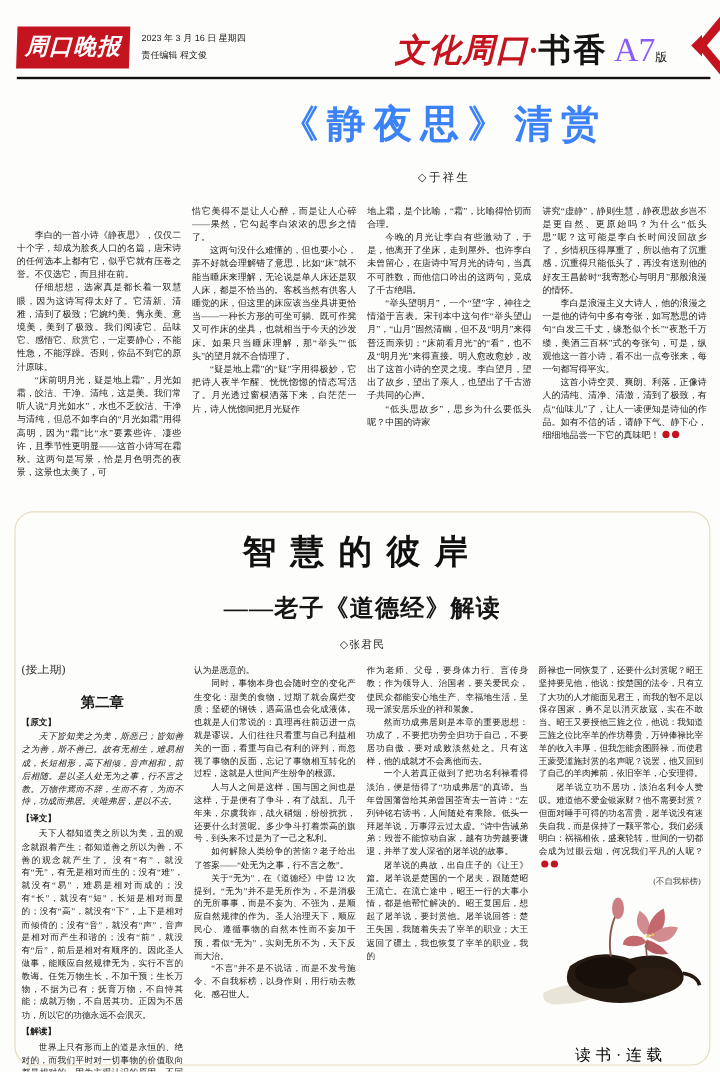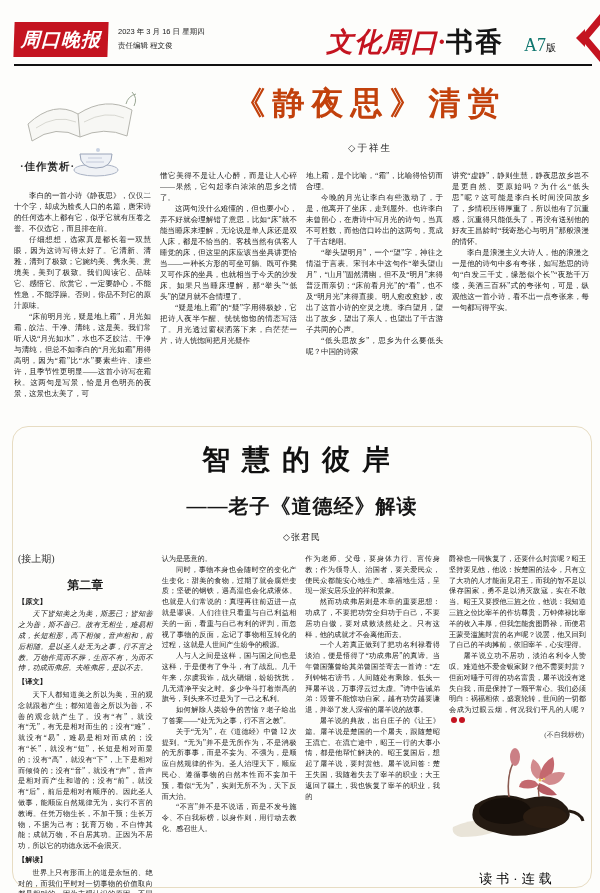--- a/index.html
+++ b/index.html
@@ -8,41 +8,41 @@
   
   .hdr{position:relative;height:64px;}
   .masthead{position:absolute;left:14px;top:22px;width:94px;height:35px;background:#c41420;
     color:#fff;text-align:center;line-height:35px;font-size:19px;font-weight:bold;font-style:italic;
     letter-spacing:1px;transform:skewX(-2deg);}
   .dateblk{position:absolute;left:118px;top:25px;font-size:7.5px;line-height:1.9;color:#222;
     font-family:"Liberation Sans",sans-serif;}
   .secwrap{position:absolute;right:44px;top:24px;white-space:nowrap;}
   .sec-script{color:#c41420;font-size:27px;font-weight:bold;font-style:italic;letter-spacing:1px;}
   .sec-bold{color:#141414;font-size:27px;font-weight:900;letter-spacing:2px;text-align:right;}
-  .sec-pageno{font-size:18px;margin-left:20px;color:#0f766e;}
+  .sec-pageno{font-size:28px;margin-left:5px;color:#8b5cf6;}
   .sec-ban{font-size:10px;color:#111;}
   .chev{position:absolute;right:0;top:14px;}
   .rule{margin:0 8px 0 14px;border-top:2px solid #111;}
   
   .cols{display:flex;gap:9px;}
   .col{width:137px;text-align:justify;}
   .para{margin:0;}
   .indent{text-indent:2em;}
   .flush{text-indent:0;}
   .kai{font-style:italic;text-indent:2em;}
   .marker{font-weight:bold;margin:3px 0 2px;}
   .chapter{text-align:center;font-weight:bold;font-size:12px;margin:12px 0 6px;text-indent:0;}
   .note{font-size:10px;color:#333;text-indent:0;margin-bottom:15px;}
   .endmark i{display:inline-block;width:6px;height:6px;border-radius:50%;background:#c41420;margin-left:2px;vertical-align:baseline;}
   
   .art1{position:relative;margin:16px 8px 0 14px;}
   .illus{position:absolute;left:0;top:2px;width:130px;height:102px;}
   .illus-label{position:absolute;left:6px;bottom:12px;font-size:10.5px;font-weight:bold;color:#2a2a2a;letter-spacing:1px;}
   .a1-top{margin-left:134px;height:86px;text-align:center;}
-  .a1-title{font-size:32px;font-weight:900;letter-spacing:7px;margin:4px 0 0;color:#c2410c;}
+  .a1-title{font-size:32px;font-weight:900;letter-spacing:7px;margin:4px 0 0;color:#3b82f6;}
   .a1-author{font-size:9.5px;margin-top:16px;letter-spacing:2px;color:#222;}
   .a1cols{margin-top:2px;height:238px;overflow:hidden;font-size:7.5px;line-height:11px;}
   .a1cols .col:first-child{padding-top:20px;}
   
   .art2{position:relative;margin:18px 8px 0 12px;border:1px solid #e7dcc2;border-radius:16px;
     padding:12px 5px 8px;height:440px;}
   .a2-title{text-align:center;font-size:28px;font-weight:900;letter-spacing:12px;margin:2px 0 0;color:#101010;}
   .a2-sub{text-align:center;font-size:20px;font-weight:bold;letter-spacing:1px;margin-top:14px;color:#161616;}
   .a2-author{text-align:center;font-size:9px;margin-top:11px;letter-spacing:1px;color:#222;}
   .a2cols{margin-top:10px;height:356px;overflow:hidden;font-size:7.2px;line-height:10.8px;}
@@ -67,33 +67,20 @@
     <div class="chev">
       <svg width="28" height="48" viewBox="0 0 28 48">
         <path d="M28 0 L8 24 L28 48 L28 37 L17 24 L28 11 Z" fill="#c41420"></path>
         <path d="M13 15 L4 24 L13 33 Z" fill="#c41420"></path>
       </svg>
     </div>
   </div>
   <div class="rule"></div>
 
   <div class="art1">
-    <div class="illus">
-      <svg width="130" height="102" viewBox="0 0 130 102">
-        <path d="M14 40 Q40 16 64 30 Q92 12 118 26 L113 52 Q90 42 66 53 Q42 40 18 57 Z" fill="#f7f7f4" stroke="#b5b5ae" stroke-width="1"></path>
-        <path d="M64 30 L66 53" stroke="#b5b5ae" stroke-width="1" fill="none"></path>
-        <path d="M22 44 Q42 30 62 38 M70 38 Q92 26 110 34" stroke="#cfcfc8" stroke-width="0.8" fill="none"></path>
-        <path d="M118 8 q6 6 2 14 M122 10 q-8 2 -10 10" stroke="#9aa794" stroke-width="1" fill="none"></path>
-        <ellipse cx="82" cy="86" rx="22" ry="6" fill="#f0f2f5" stroke="#a9b2c4" stroke-width="1"></ellipse>
-        <path d="M66 70 Q66 84 82 84 Q98 84 98 70 Z" fill="#eef1f6" stroke="#9aa4b8" stroke-width="1"></path>
-        <path d="M74 74 l14 0 M72 78 l18 0" stroke="#b9c2d4" stroke-width="0.8"></path>
-        <circle cx="84" cy="66" r="2" fill="#c9d2e2"></circle>
-      </svg>
-      <div class="illus-label">·佳作赏析·</div>
-    </div>
     <div class="a1-top">
       <div class="a1-title">《静夜思》清赏</div>
       <div class="a1-author">◇于祥生</div>
     </div>
     <div class="cols a1cols">
       <div class="col">
           <p class="para indent">李白的一首小诗《静夜思》，仅仅二十个字，却成为脍炙人口的名篇，唐宋诗的任何选本上都有它，似乎它就有压卷之誉。不仅选它，而且排在前。</p>
           <p class="para indent">仔细想想，选家真是都长着一双慧眼，因为这诗写得太好了。它清新、清雅，清到了极致；它婉约美、隽永美、意境美，美到了极致。我们阅读它、品味它、感悟它、欣赏它，一定要静心，不能性急，不能浮躁。否则，你品不到它的原汁原味。</p>
           <p class="para indent">“床前明月光，疑是地上霜”，月光如霜，皎洁、干净、清纯，这是美。我们常听人说“月光如水”，水也不乏皎洁、干净与清纯，但总不如李白的“月光如霜”用得高明，因为“霜”比“水”要素些许、凄些许，且季节性更明显——这首小诗写在霜秋。这两句是写景，恰是月色明亮的夜景，这景也太美了，可</p>
         </div>
@@ -104,20 +91,21 @@
         </div>
       <div class="col">
           <p class="para flush">地上霜，是个比喻，“霜”，比喻得恰切而合理。</p>
           <p class="para indent">今晚的月光让李白有些激动了，于是，他离开了坐床，走到屋外。也许李白未曾留心，在唐诗中写月光的诗句，当真不可胜数，而他信口吟出的这两句，竟成了千古绝唱。</p>
           <p class="para indent">“举头望明月”，一个“望”字，神往之情溢于言表。宋刊本中这句作“举头望山月”，“山月”固然清幽，但不及“明月”来得普泛而亲切；“床前看月光”的“看”，也不及“明月光”来得直接。明人愈改愈妙，改出了这首小诗的空灵之境。李白望月，望出了故乡，望出了亲人，也望出了千古游子共同的心声。</p>
           <p class="para indent">“低头思故乡”，思乡为什么要低头呢？中国的诗家</p>
         </div>
       <div class="col">
           <p class="para flush">讲究“虚静”，静则生慧，静夜思故乡岂不是更自然、更原始吗？为什么“低头思”呢？这可能是李白长时间没回故乡了，乡情积压得厚重了，所以他有了沉重感，沉重得只能低头了，再没有送别他的好友王昌龄时“我寄愁心与明月”那般浪漫的情怀。</p>
           <p class="para indent">李白是浪漫主义大诗人，他的浪漫之一是他的诗句中多有夸张，如写愁思的诗句“白发三千丈，缘愁似个长”“夜愁千万缕，美酒三百杯”式的夸张句，可是，纵观他这一首小诗，看不出一点夸张来，每一句都写得平实。</p>
+          <p class="para indent">这首小诗空灵、爽朗、利落，正像诗人的清纯、清净、清澈，清到了极致，有点“仙味儿”了，让人一读便知是诗仙的作品。如有不信的话，请静下气、静下心，细细地品尝一下它的真味吧！<span class="endmark"><i></i><i></i></span></p>
         </div>
     </div>
   </div>
 
   <div class="art2">
     <div class="a2-title">智慧的彼岸</div>
     <div class="a2-sub">——老子《道德经》解读</div>
     <div class="a2-author">◇张君民</div>
     <div class="cols a2cols">
       <div class="col">
@@ -126,21 +114,21 @@
           <p class="para marker">【原文】</p>
           <p class="para kai">天下皆知美之为美，斯恶已；皆知善之为善，斯不善已。故有无相生，难易相成，长短相形，高下相倾，音声相和，前后相随。是以圣人处无为之事，行不言之教。万物作焉而不辞，生而不有，为而不恃，功成而弗居。夫唯弗居，是以不去。</p>
           <p class="para marker">【译文】</p>
           <p class="para indent">天下人都知道美之所以为美，丑的观念就跟着产生；都知道善之所以为善，不善的观念就产生了。没有“有”，就没有“无”，有无是相对而生的；没有“难”，就没有“易”，难易是相对而成的；没有“长”，就没有“短”，长短是相对而显的；没有“高”，就没有“下”，上下是相对而倾倚的；没有“音”，就没有“声”，音声是相对而产生和谐的；没有“前”，就没有“后”，前后是相对有顺序的。因此圣人做事，能顺应自然规律无为，实行不言的教诲。任凭万物生长，不加干预；生长万物，不据为己有；抚育万物，不自恃其能；成就万物，不自居其功。正因为不居功，所以它的功德永远不会泯灭。</p>
           <p class="para marker">【解读】</p>
           <p class="para indent">世界上只有形而上的道是永恒的、绝对的，而我们平时对一切事物的价值取向都是相对的。因为主观认识的原因，不同的人会对同一事物有不同的判断：你认为是美丽的，他却认为是丑陋的；你认为是善良的，他却</p>
         </div>
       <div class="col">
           <p class="para flush">认为是恶意的。</p>
           <p class="para indent">同时，事物本身也会随时空的变化产生变化：甜美的食物，过期了就会腐烂变质；坚硬的钢铁，遇高温也会化成液体。也就是人们常说的：真理再往前迈进一点就是谬误。人们往往只看重与自己利益相关的一面，看重与自己有利的评判，而忽视了事物的反面，忘记了事物相互转化的过程，这就是人世间产生纷争的根源。</p>
-          <p class="para indent">人与人之间是这样，国与国之间也是这样，于是便有了争斗，有了战乱。几千年来，尔虞我诈，战火硝烟，纷纷扰扰，几无清净平安之时。多少争斗打着崇高的旗号，到头来不过是为了一己之私利。</p>
+          <p class="para indent">人与人之间是这样，国与国之间也是这样，于是便有了争斗，有了战乱。几千年来，尔虞我诈，战火硝烟，纷纷扰扰，还要什么封赏呢。多少争斗打着崇高的旗号，到头来不过是为了一己之私利。</p>
           <p class="para indent">如何解除人类纷争的苦恼？老子给出了答案——“处无为之事，行不言之教”。</p>
           <p class="para indent">关于“无为”，在《道德经》中曾 12 次提到。“无为”并不是无所作为，不是消极的无所事事，而是不妄为、不强为，是顺应自然规律的作为。圣人治理天下，顺应民心、遵循事物的自然本性而不妄加干预，看似“无为”，实则无所不为，天下反而大治。</p>
           <p class="para indent">“不言”并不是不说话，而是不发号施令、不自我标榜，以身作则，用行动去教化、感召世人。</p>
         </div>
       <div class="col">
           <p class="para flush">作为老师、父母，要身体力行、言传身教；作为领导人、治国者，要关爱民众，使民众都能安心地生产、幸福地生活，呈现一派安居乐业的祥和景象。</p>
           <p class="para indent">然而功成弗居则是本章的重要思想：功成了，不要把功劳全归功于自己，不要居功自傲，要对成败淡然处之。只有这样，他的成就才不会离他而去。</p>
           <p class="para indent">一个人若真正做到了把功名利禄看得淡泊，便是悟得了“功成弗居”的真谛。当年曾国藩曾给其弟曾国荃寄去一首诗：“左列钟铭右谤书，人间随处有乘除。低头一拜屠羊说，万事浮云过太虚。”诗中告诫弟弟：毁誉不能惊动自家，越有功劳越要谦退，并举了发人深省的屠羊说的故事。</p>
           <p class="para indent">屠羊说的典故，出自庄子的《让王》篇。屠羊说是楚国的一个屠夫，跟随楚昭王流亡。在流亡途中，昭王一行的大事小情，都是他帮忙解决的。昭王复国后，想起了屠羊说，要封赏他。屠羊说回答：楚王失国，我随着失去了宰羊的职业；大王返回了疆土，我也恢复了宰羊的职业，我的</p>
         </div>

